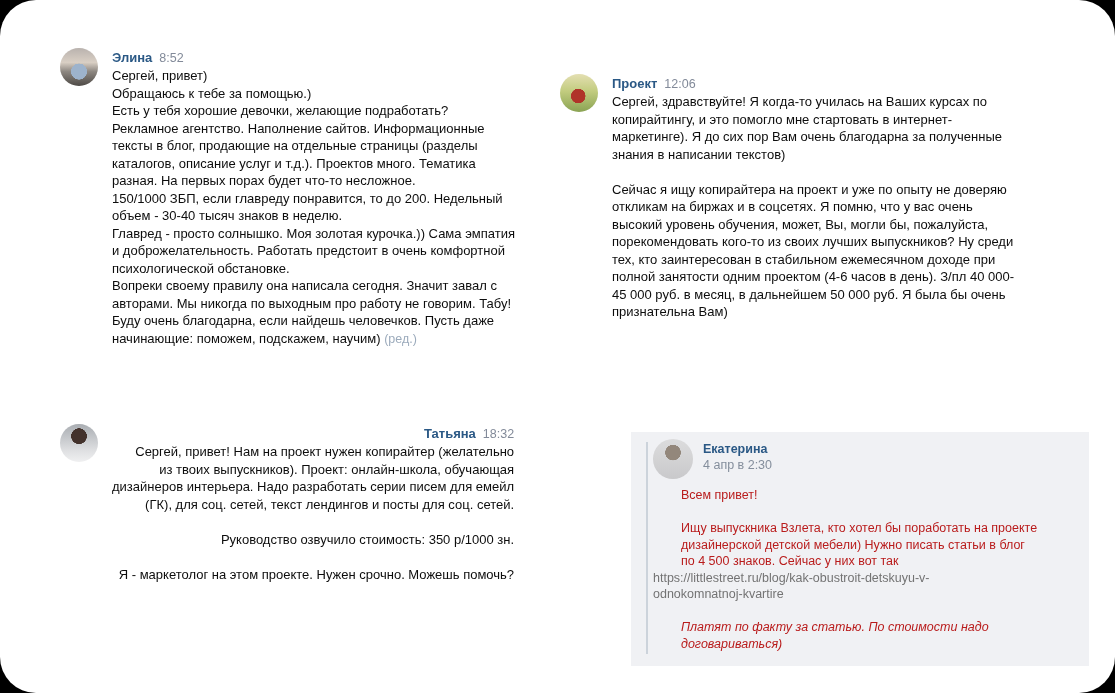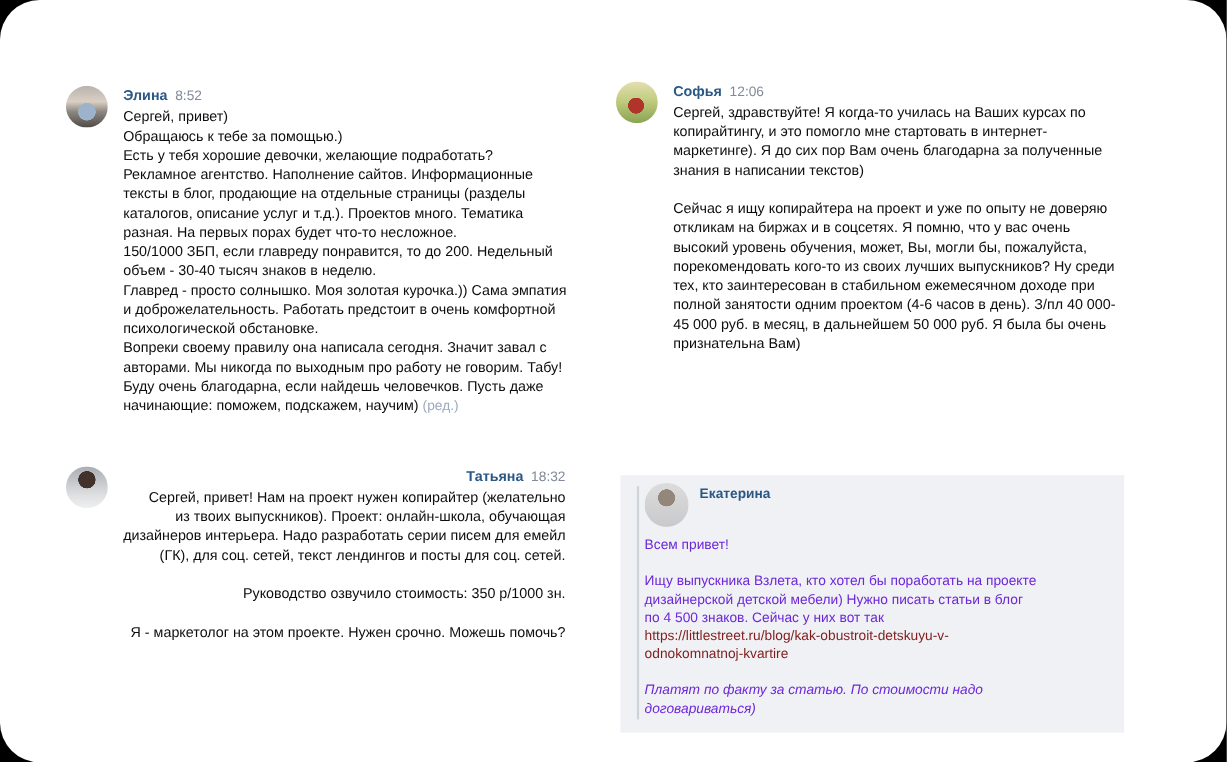--- a/index.html
+++ b/index.html
@@ -64,21 +64,21 @@
     white-space: pre-line;
   }
   .edited {
     color: #9cabbc;
     font-size: 12.5px;
     text-align: center;
   }
   
   .quote-box {
     position: absolute;
-    left: 564px; top: 432px;
+    left: 631px; top: 432px;
     width: 458px;
     background: #f0f1f4;
     padding: 7px 24px 14px 22px;
   }
   .quote-line {
     position: absolute;
     left: 15px; top: 10px; bottom: 12px;
     width: 2px;
     background: #ccd3db;
   }
@@ -89,41 +89,42 @@
   .quote-date {
     color: #848e9c;
     font-size: 12.5px;
     line-height: 16px;
     display: block;
   }
   .quote-text {
     margin-top: 6px;
     font-size: 12.5px;
     line-height: 16.5px;
-    color: #6d28d9;
+    color: #b91c1c;
     white-space: pre-line;
+    margin-left: 28px;
   }
   .link {
-    color: #7f1d1d;
+    color: #737373;
     font-size: 12.5px;
     line-height: 16.5px;
     white-space: pre-line;
     display: block;
     text-decoration: none;
     cursor: pointer;
     word-break: break-all;
   }
   .quote-text.after { margin-top: 16.5px; font-style: italic; }
 </style>
 </head>
 <body>
 
 <div class="card">
 
-  <div class="msg" style="left:60px; top:78px;">
+  <div class="msg" style="left:60px; top:48px;">
     <div class="avatar avatar-elina"></div>
     <div class="content">
       <div class="header">
         <span class="name">Элина</span><span class="time">8:52</span>
       </div>
       <div class="text"><span>Сергей, привет)
 Обращаюсь к тебе за помощью.)
 Есть у тебя хорошие девочки, желающие подработать?
 Рекламное агентство. Наполнение сайтов. Информационные
 тексты в блог, продающие на отдельные страницы (разделы
@@ -138,21 +139,21 @@
 авторами. Мы никогда по выходным про работу не говорим. Табу!
 Буду очень благодарна, если найдешь человечков. Пусть даже
 начинающие: поможем, подскажем, научим) </span><span class="edited">(ред.)</span></div>
     </div>
   </div>
 
   <div class="msg" style="left:560px; top:74px;">
     <div class="avatar avatar-sofia"></div>
     <div class="content">
       <div class="header">
-        <span class="name">Софья</span><span class="time">12:06</span>
+        <span class="name">Проект</span><span class="time">12:06</span>
       </div>
       <div class="text">Сергей, здравствуйте! Я когда-то училась на Ваших курсах по
 копирайтингу, и это помогло мне стартовать в интернет-
 маркетинге). Я до сих пор Вам очень благодарна за полученные
 знания в написании текстов)
 
 Сейчас я ищу копирайтера на проект и уже по опыту не доверяю
 откликам на биржах и в соцсетях. Я помню, что у вас очень
 высокий уровень обучения, может, Вы, могли бы, пожалуйста,
 порекомендовать кого-то из своих лучших выпускников? Ну среди
@@ -179,20 +180,21 @@
 Я - маркетолог на этом проекте. Нужен срочно. Можешь помочь?</div>
     </div>
   </div>
 
   <div class="quote-box">
     <div class="quote-line"></div>
     <div class="quote-header">
       <div class="avatar avatar-ekaterina"></div>
       <div class="quote-meta">
         <span class="name">Екатерина</span>
+        <span class="quote-date">4 апр в 2:30</span>
       </div>
     </div>
     <div class="quote-text">Всем привет!
 
 Ищу выпускника Взлета, кто хотел бы поработать на проекте
 дизайнерской детской мебели) Нужно писать статьи в блог
 по 4 500 знаков. Сейчас у них вот так</div>
     <a class="link">https://littlestreet.ru/blog/kak-obustroit-detskuyu-v-
 odnokomnatnoj-kvartire</a>
     <div class="quote-text after">Платят по факту за статью. По стоимости надо

